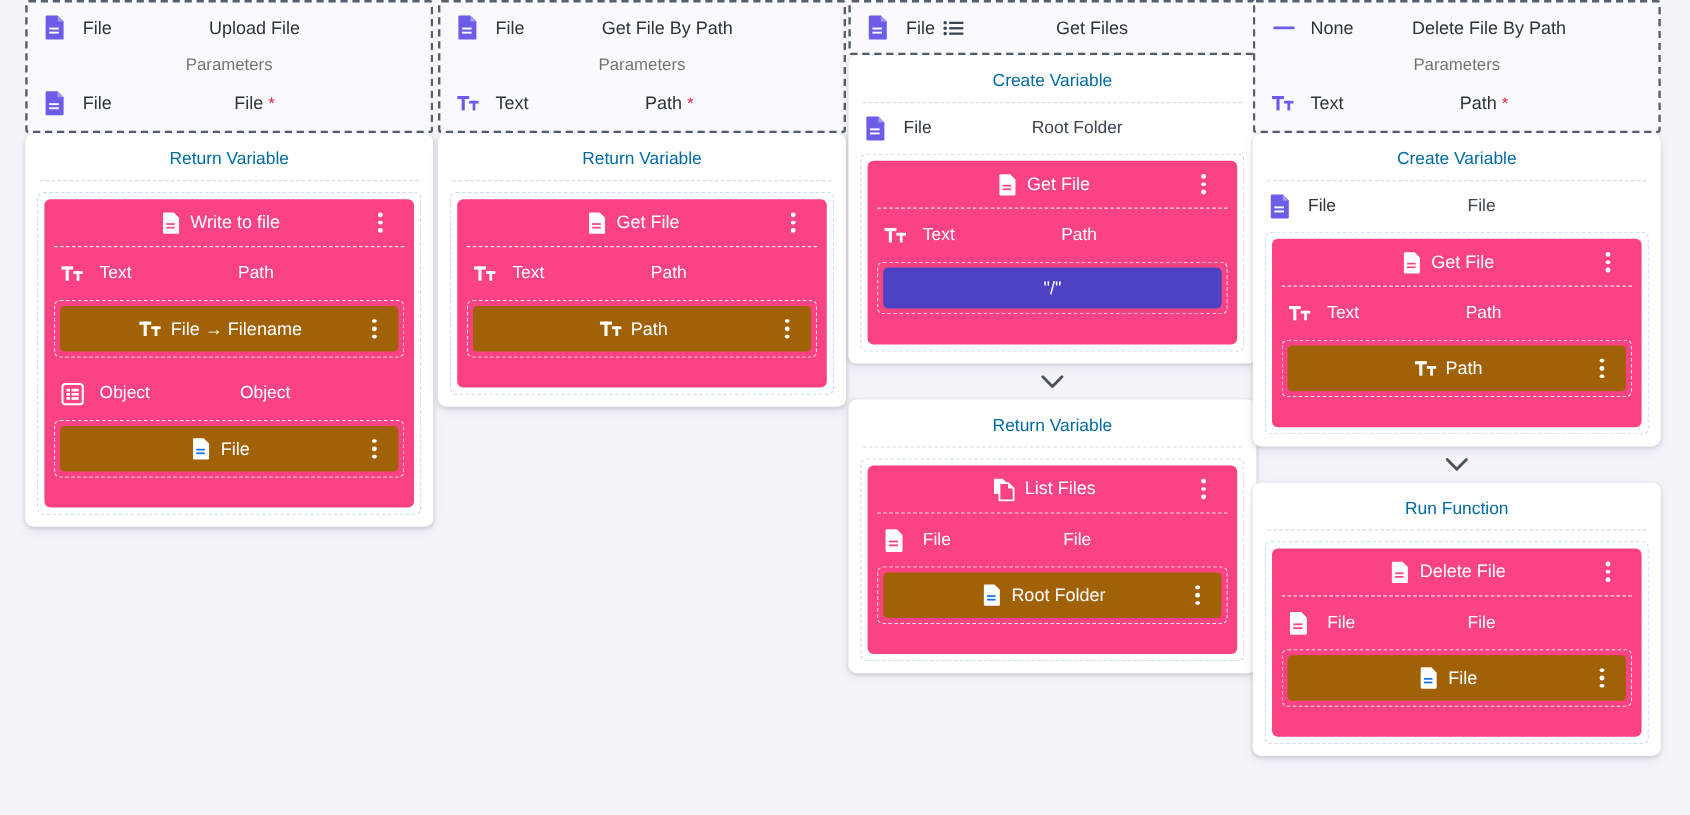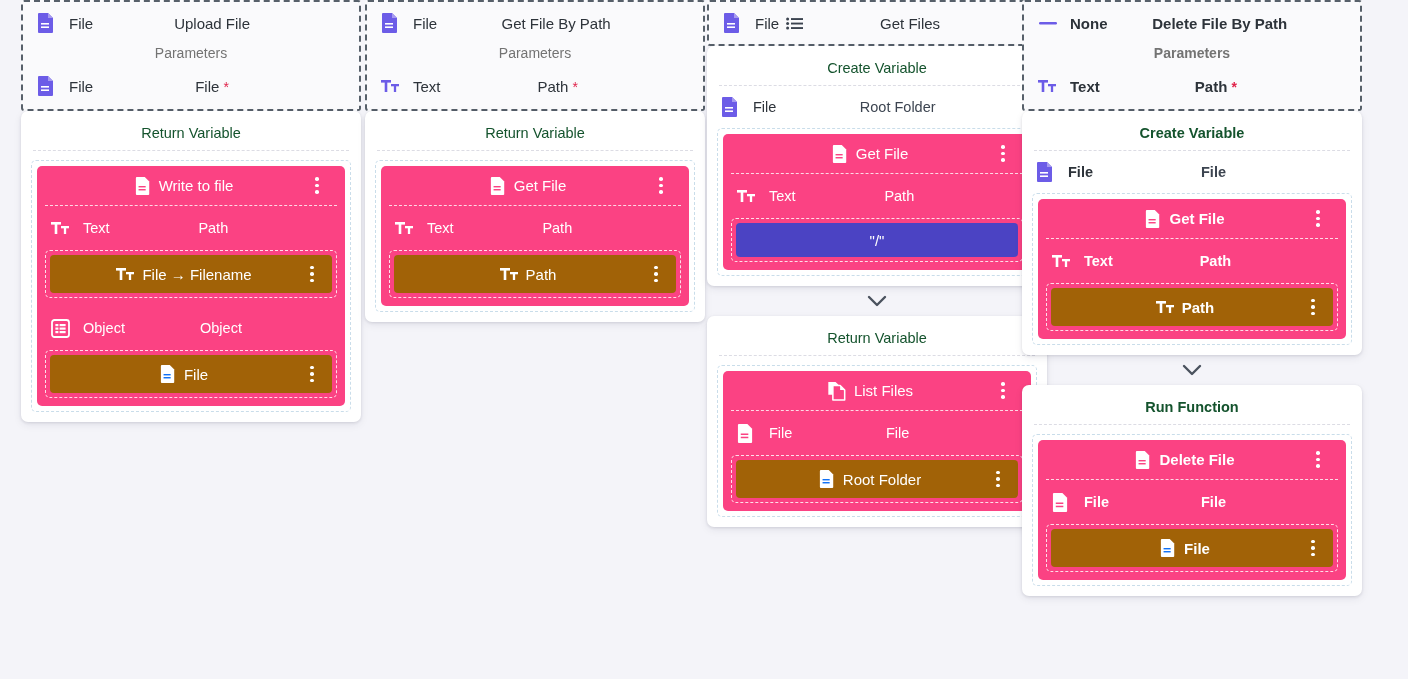--- a/index.html
+++ b/index.html
@@ -9,21 +9,21 @@
     font-family: "Liberation Sans", sans-serif;
     overflow: hidden;
   }
   .canvas { position: relative; width: 1408px; height: 679px; }
 
   
   .column { position: absolute; top: 0; width: 340px; }
   #col-1 { left: 21px; }
   #col-2 { left: 365px; }
   #col-3 { left: 707px; }
-  #col-4 { left: 1022px; font-weight: bold; }
+  #col-4 { left: 1044px; }
 
   
   .sig {
     border: 2px dashed #57606a;
     border-radius: 3px;
     background: #fafafc;
     padding: 2px 0 4px 0;
   }
   .sig-row {
     display: flex; align-items: center;
@@ -47,21 +47,21 @@
 
   
   .card {
     background: #ffffff;
     border-radius: 7px;
     box-shadow: 0 1px 3px rgba(30,30,60,.13), 0 3px 9px rgba(30,30,60,.07);
     padding: 6px 0 10px 0;
     position: relative;
   }
   .card-title {
-    text-align: center; font-size: 14.5px; color: #14532d;
+    text-align: center; font-size: 14.5px; color: #0369a1;
     padding: 8px 0 9px 0;
     border-bottom: 1px dashed #dcdce4;
     margin: 0 12px 0 12px;
   }
   .card-row {
     display: flex; align-items: center;
     height: 42px; padding: 0 14px;
   }
   .card-row .ic { width: 26px; flex: 0 0 26px; display:flex; align-items:center; }
   .card-row .type { font-size: 14.5px; color: #2d333a; margin-left: 6px; }
@@ -77,21 +77,21 @@
   .slot.inner {
     border: 1px dashed rgba(255,255,255,.82);
     margin: 0 8px 8px 8px;
     padding: 4px;
   }
 
   
   .node-pink {
     background: #fb4283;
     border-radius: 5px;
-    padding-bottom: 0;
+    padding-bottom: 17px;
     overflow: hidden;
   }
   .node-head {
     display: flex; align-items: center;
     height: 40px;
     padding: 0 12px 0 14px;
     border-bottom: 1px dashed rgba(255,255,255,.80);
     margin: 0 8px;
   }
   .node-head .lbl {

